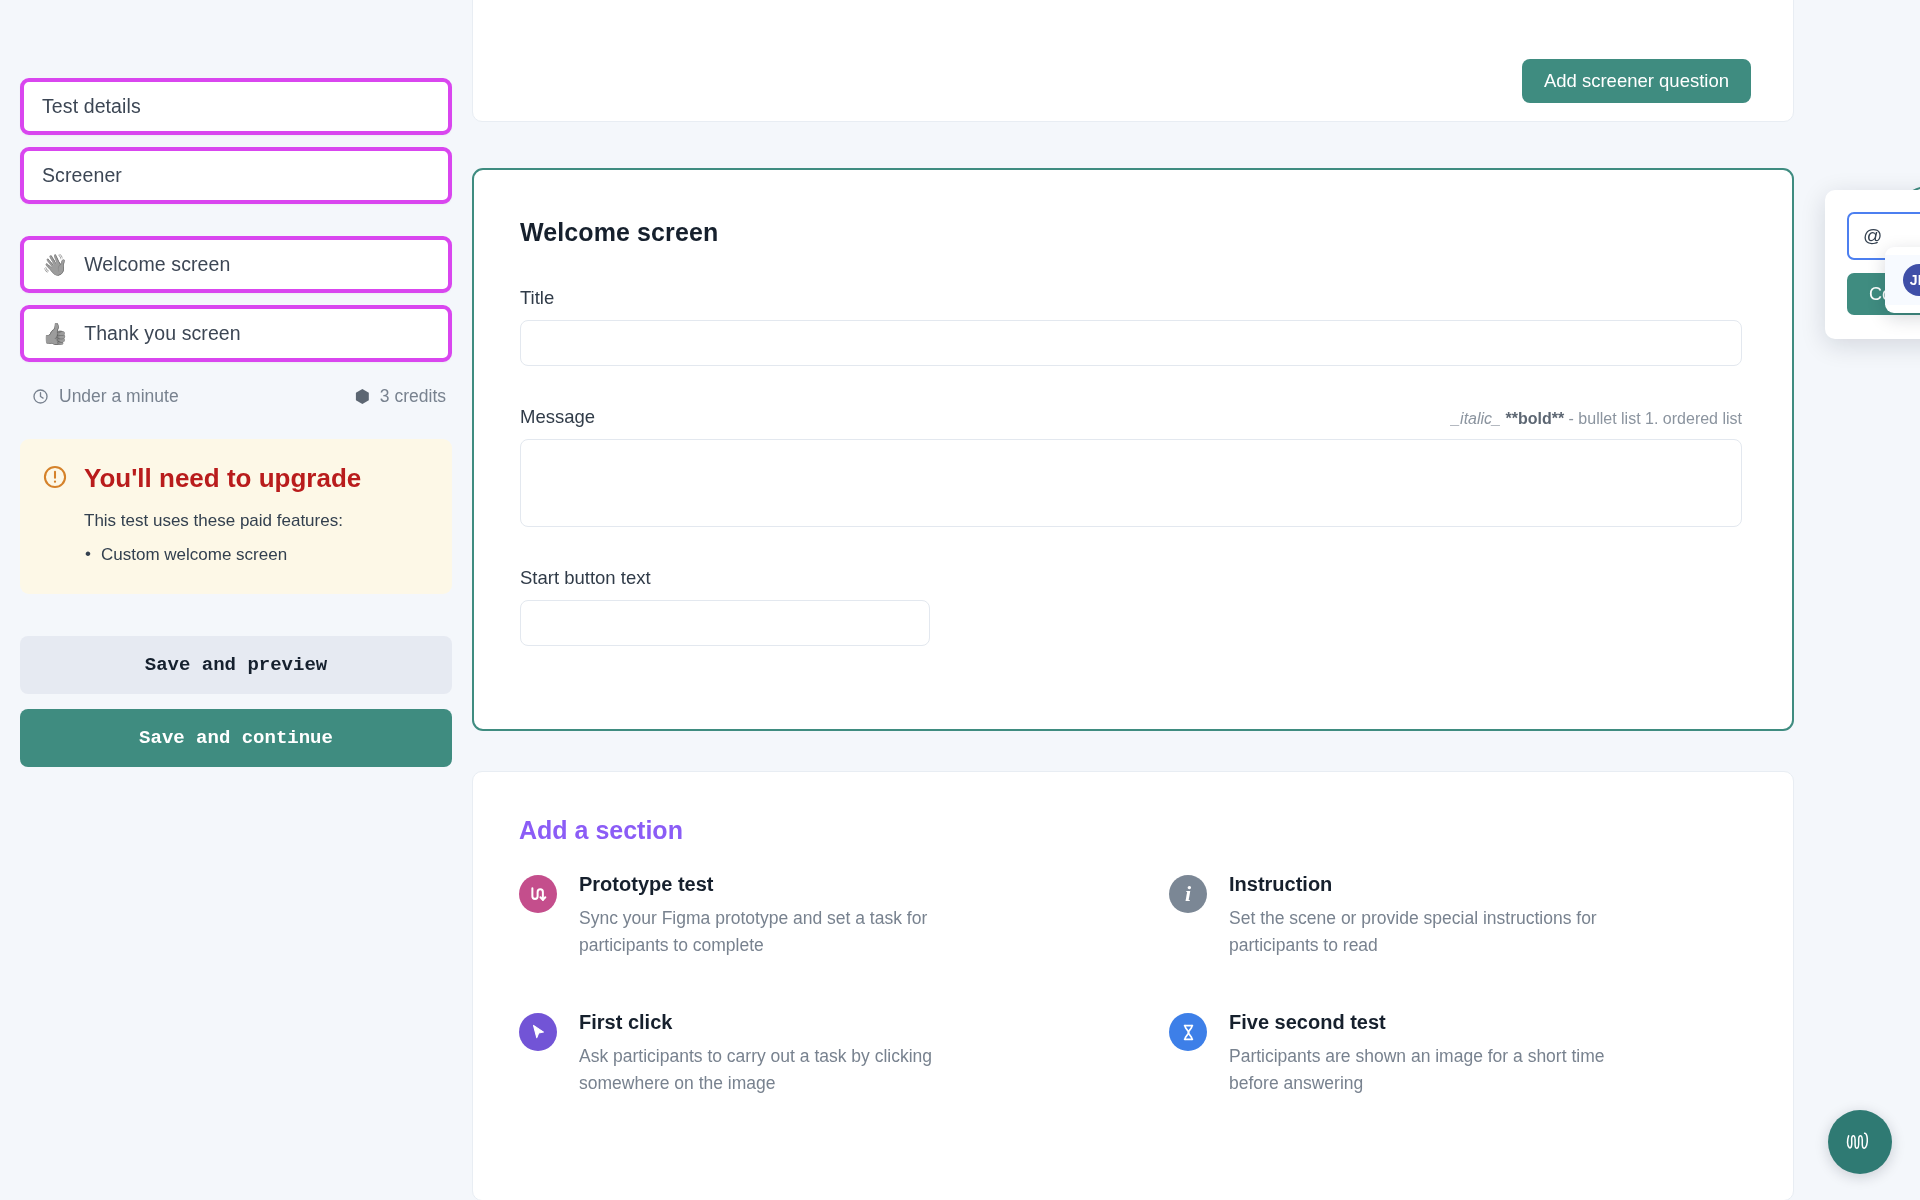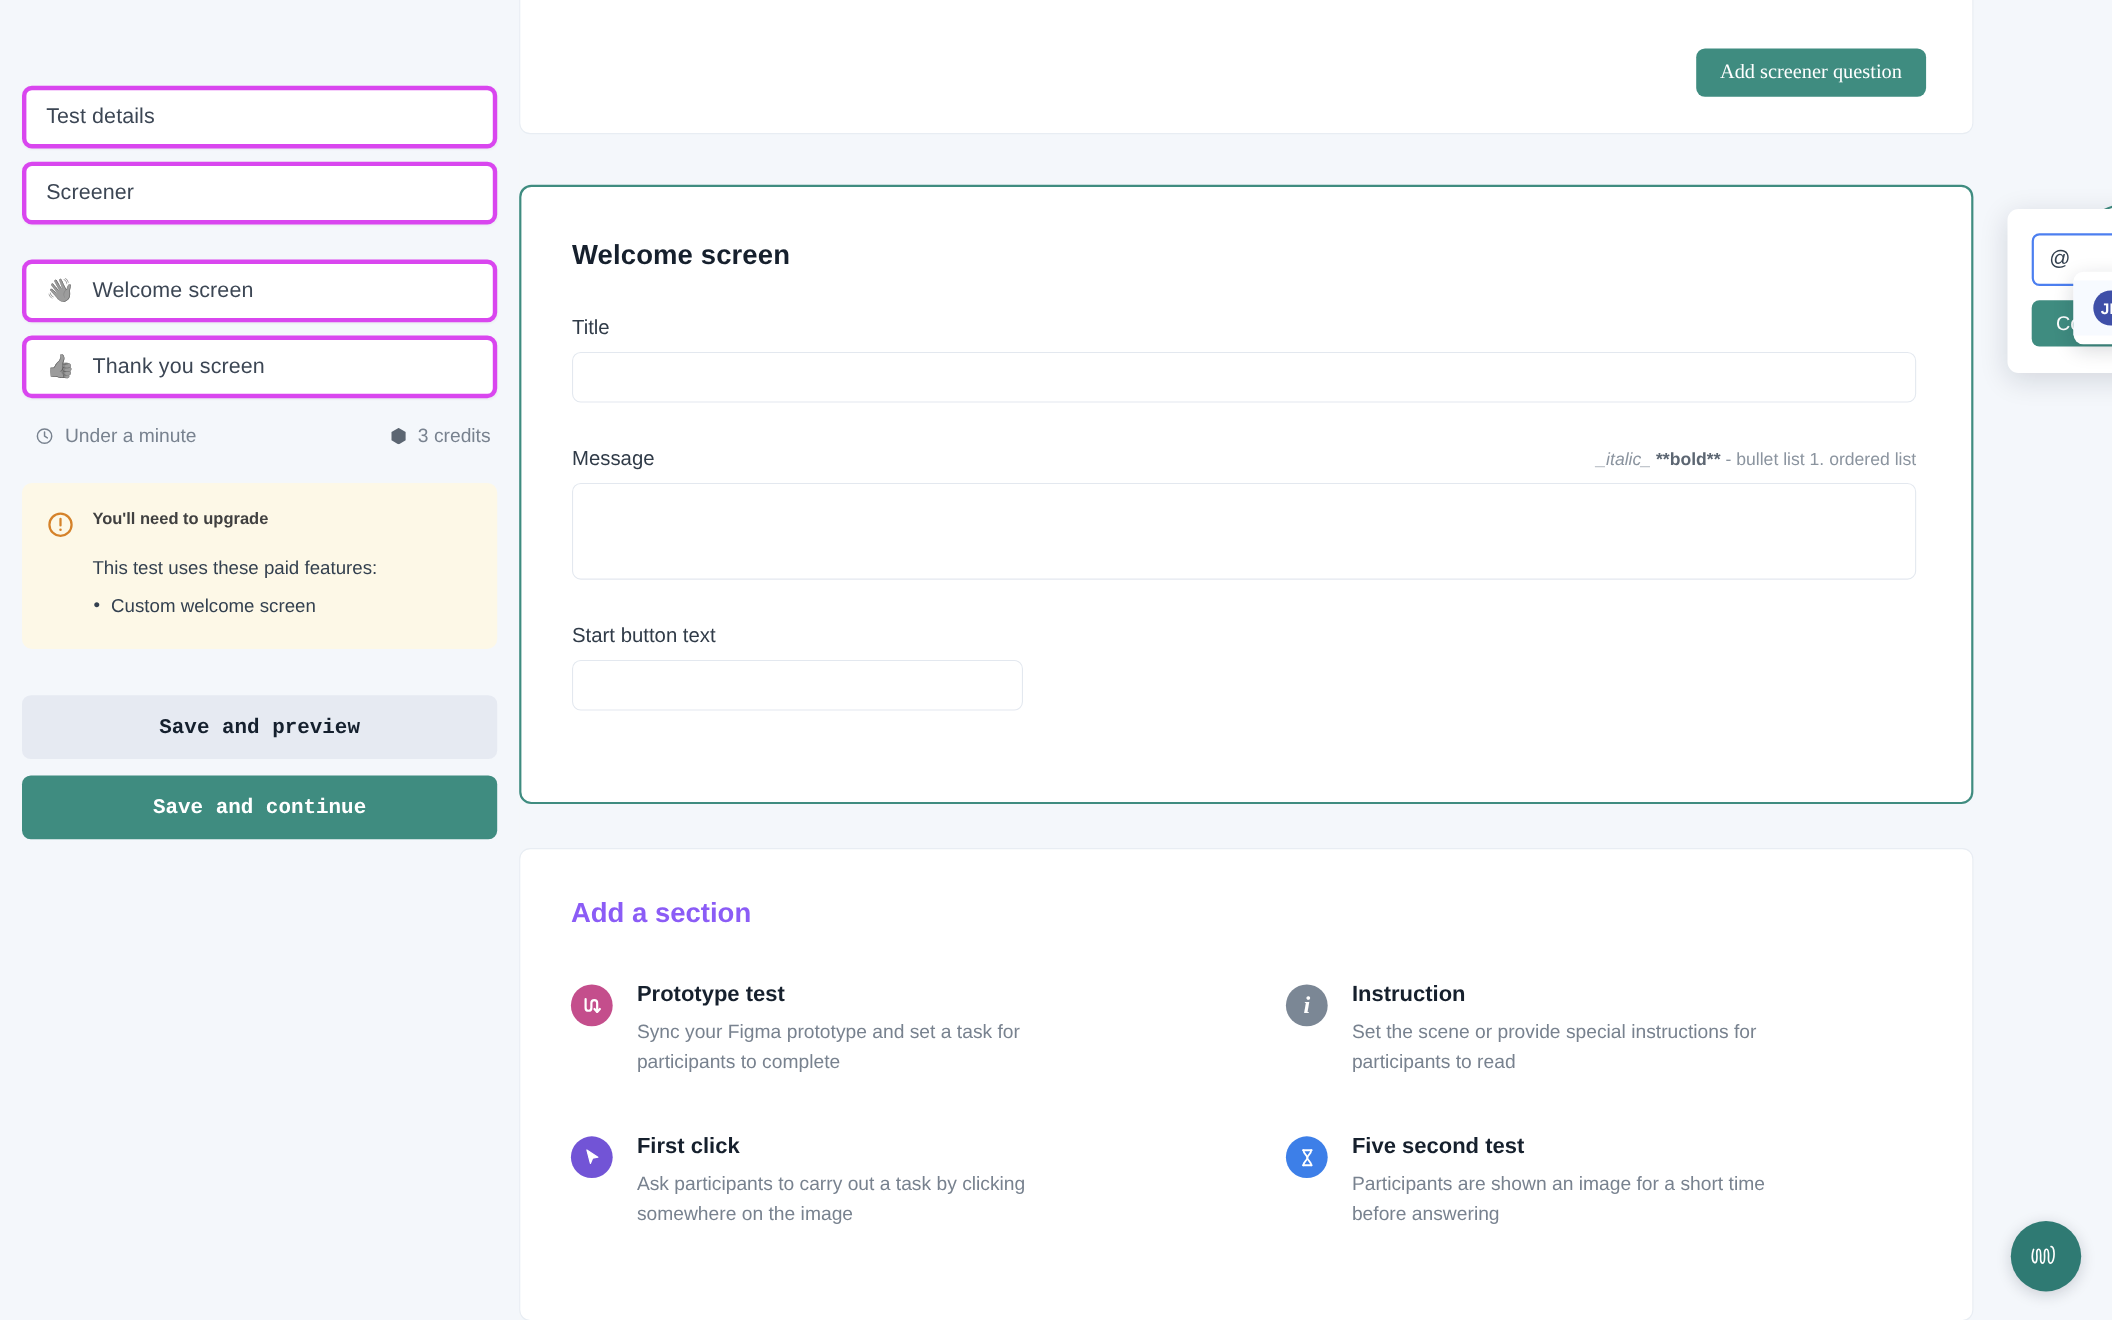--- a/index.html
+++ b/index.html
@@ -64,23 +64,23 @@
   .notice {
     margin: 32px 0 0 0;
     background: #fdf8e7;
     border-radius: 9px;
     padding: 24px 22px 26px 22px;
     position: relative;
   }
   .notice-head { display: flex; align-items: flex-start; gap: 16px; }
   .warn-ic { width: 26px; height: 26px; flex: 0 0 26px; margin-top: 1px; }
   .notice-title {
-    font-size: 15px;
+    font-size: 26px;
     font-weight: bold;
-    color: #404040;
+    color: #b91c1c;
   }
   .notice-body { padding-left: 42px; }
   .notice-p {
     font-size: 17px;
     color: #33404f;
     line-height: 1.62;
     margin-top: 13px;
   }
   .notice-list { list-style: none; margin-top: 6px; }
   .notice-list li {
@@ -124,29 +124,29 @@
   }
   .panel-screener {
     position: absolute;
     left: 0; top: -78px;
     width: 1322px;
     height: 200px;
     border-radius: 10px;
   }
   .screener-btn {
     position: absolute;
-    right: 42px; bottom: 33px;
+    right: 42px; bottom: 18px;
     background: #3f8c80;
     color: #fff;
     border: none;
     border-radius: 8px;
     height: 44px;
     padding: 0 22px;
     font-size: 18.5px;
-    font-family: Liberation Serif, serif;
+    font-family: Liberation Sans, sans-serif;
     cursor: pointer;
   }
 
   .panel-welcome {
     position: absolute;
     left: 0; top: 168px;
     width: 1322px;
     height: 563px;
     border: 2px solid #3f8c80;
     border-radius: 11px;
@@ -195,21 +195,21 @@
     width: 1322px;
     height: 430px;
     padding: 44px 46px 0 46px;
   }
   .section-h {
     font-size: 25px;
     font-weight: bold;
     color: #8b5cf6;
   }
   .section-grid {
-    margin-top: 48px;
+    margin-top: 28px;
     display: grid;
     grid-template-columns: 1fr 1fr;
     column-gap: 72px;
     row-gap: 52px;
   }
   .sec-item { display: flex; gap: 22px; cursor: pointer; }
   .sec-ic {
     width: 38px; height: 38px; flex: 0 0 38px;
     border-radius: 50%;
     display: flex; align-items: center; justify-content: center;

